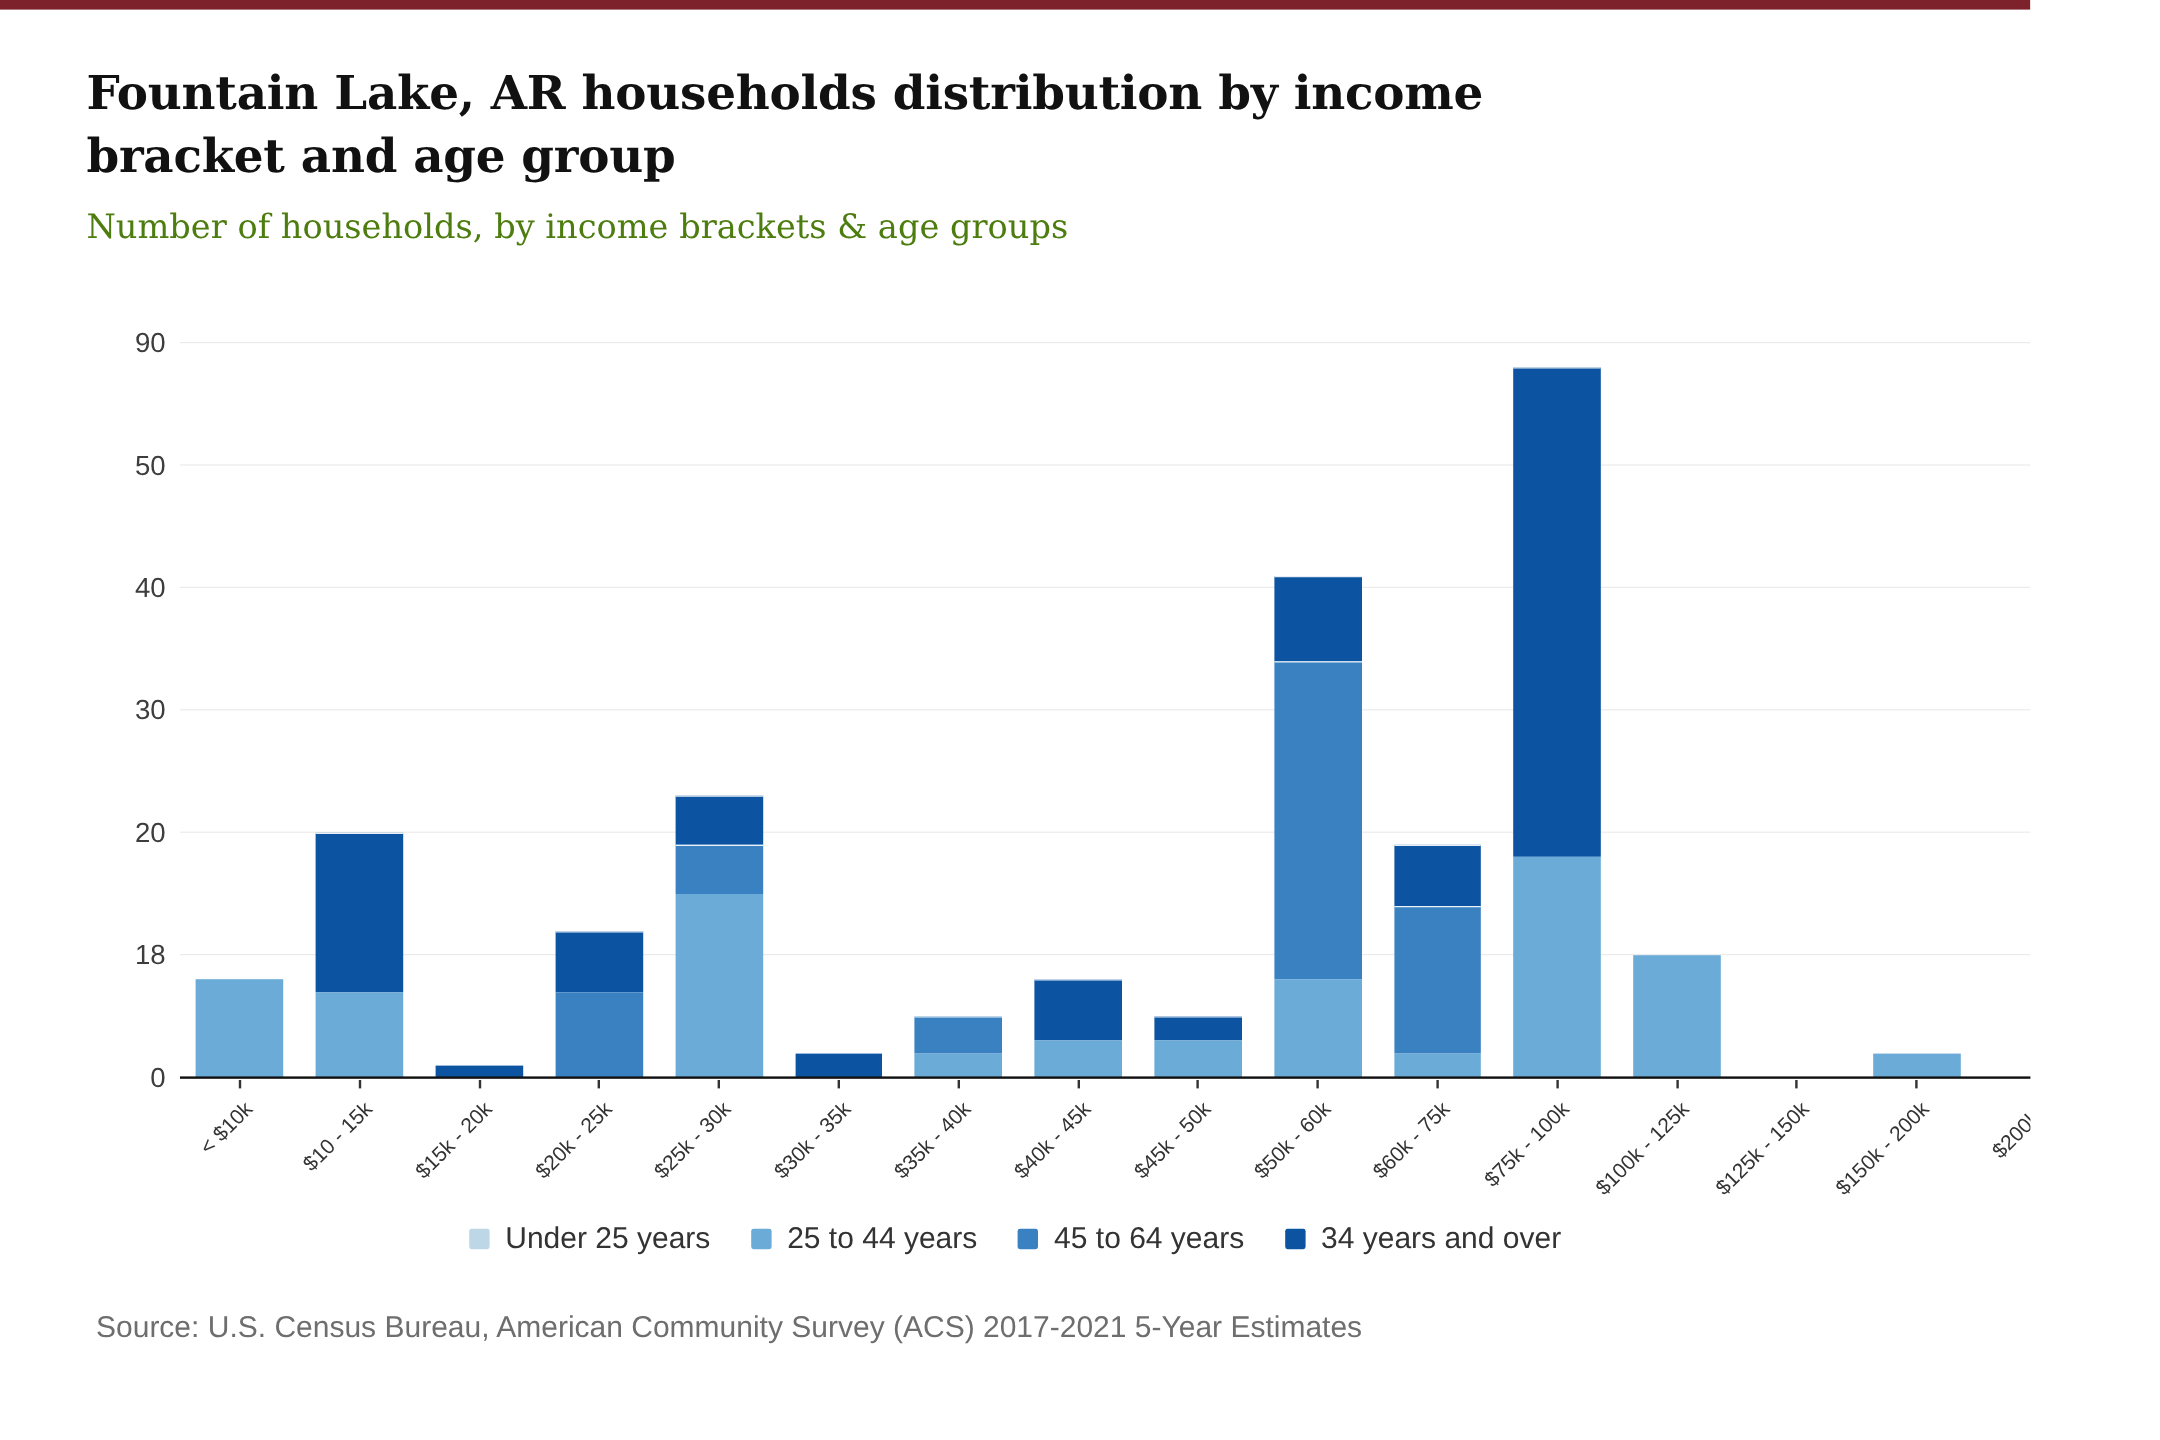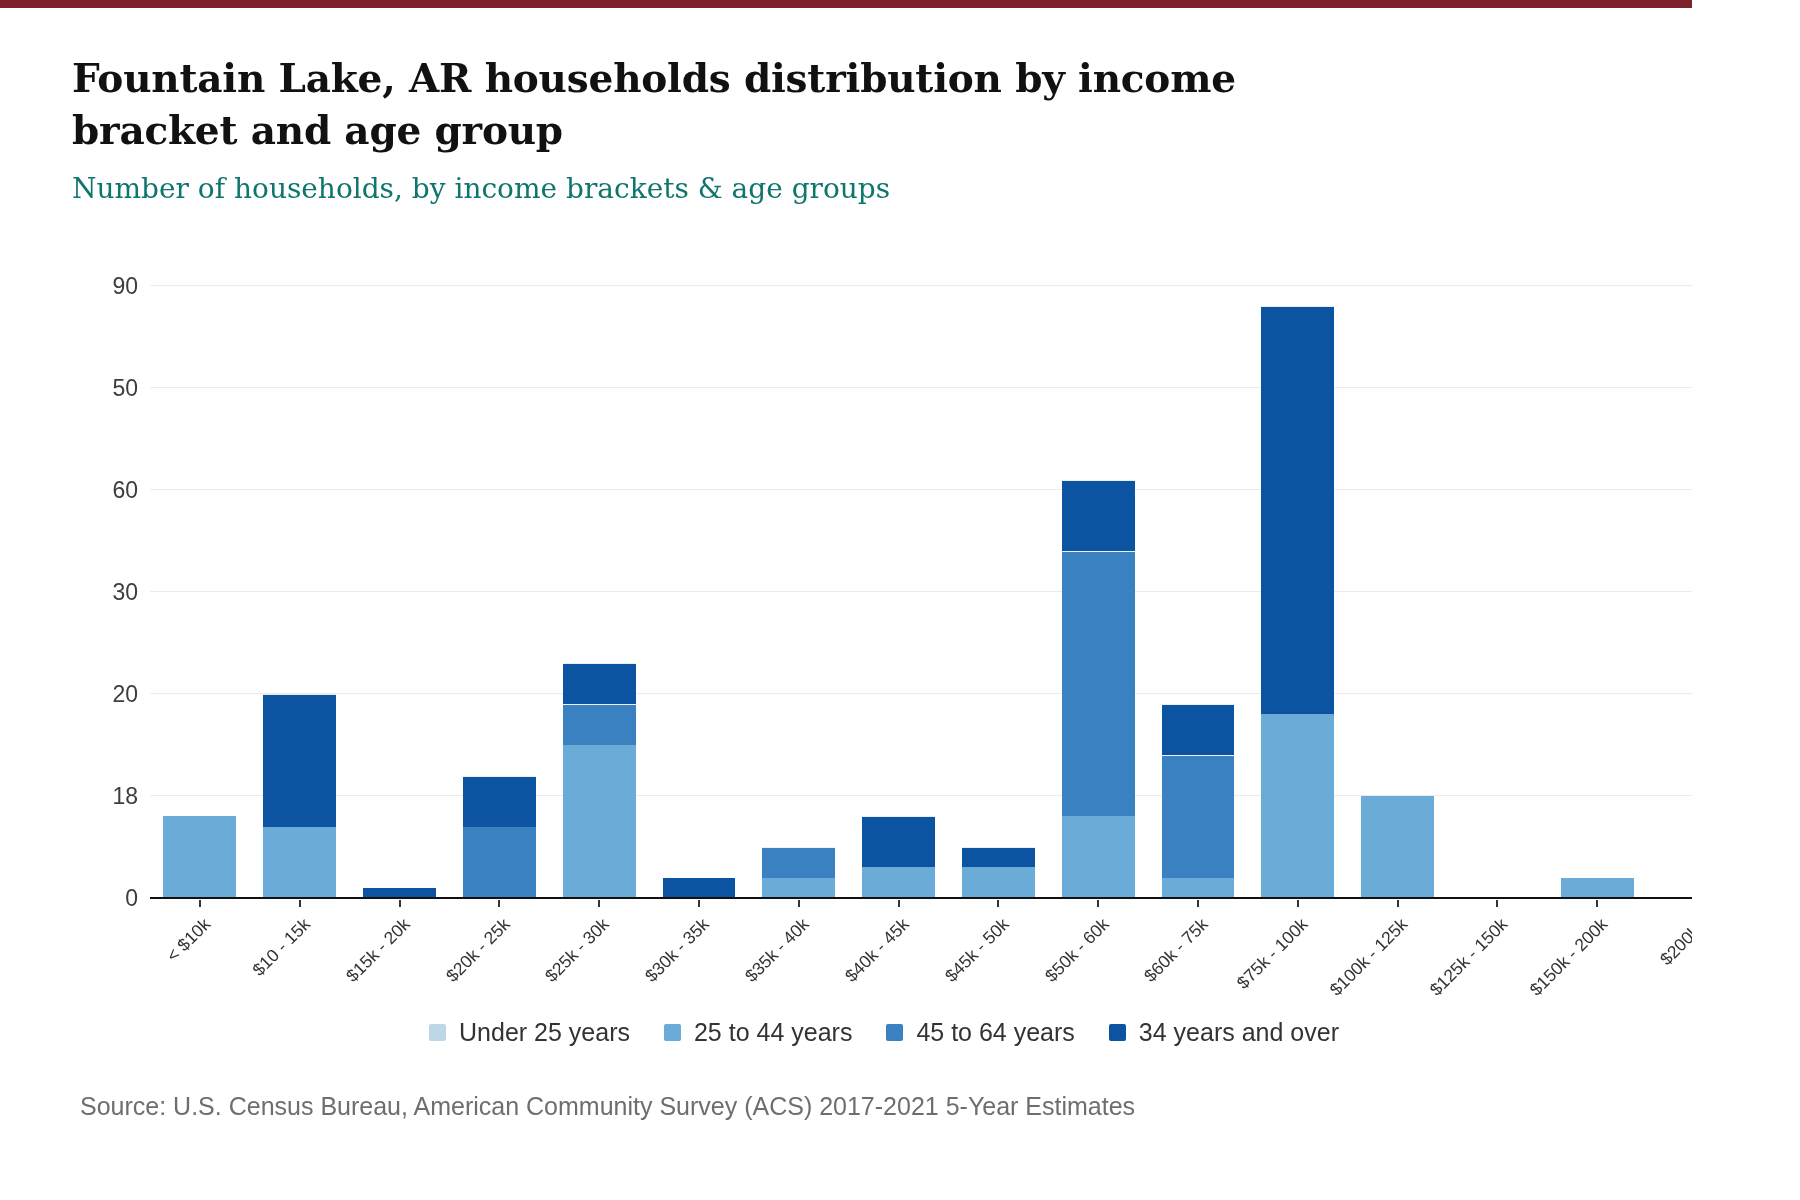--- a/index.html
+++ b/index.html
@@ -4,36 +4,36 @@
 <style>
   html,body{margin:0;padding:0;background:#fff;}
   .page{position:relative;width:1692px;height:1200px;background:#ffffff;overflow:hidden;
         font-family:"Liberation Sans",sans-serif;}
   .topbar{position:absolute;left:0;top:0;width:100%;height:8px;}
   .title{position:absolute;left:72px;top:52px;width:1330px;
          font-family:"DejaVu Serif","Liberation Serif",serif;font-weight:700;
          font-size:39px;line-height:1.34;color:#111;letter-spacing:-0.2px;}
   .subtitle{position:absolute;left:72px;top:172px;width:1400px;
          font-family:"DejaVu Serif","Liberation Serif",serif;font-weight:400;
-         font-size:28px;color:#0f766e;}
+         font-size:28px;color:#4d7c0f;}
   .chart{position:absolute;left:150px;top:286px;width:1597px;height:612px;}
   .gridline{position:absolute;left:0;width:100%;height:1px;background:#ebebeb;}
   .baseline{position:absolute;left:0;bottom:-1px;width:100%;height:2px;background:#111;z-index:5;}
   .ylabel{position:absolute;left:-64px;width:52px;text-align:right;
           font-size:23px;color:#3d3d3d;transform:translateY(-50%);}
   .cols{position:absolute;left:0;top:0;width:100%;height:100%;display:flex;align-items:flex-end;}
   .col{flex:1;height:100%;position:relative;display:flex;justify-content:center;align-items:flex-end;}
   .bar{width:73%;height:100%;display:flex;flex-direction:column-reverse;justify-content:flex-start;}
   .seg{width:100%;}
   .seg.sep{border-top:1px solid rgba(255,255,255,0.9);box-sizing:border-box;}
   .tick{position:absolute;left:50%;bottom:-9px;width:2px;height:7px;background:#333;transform:translateX(-50%);z-index:6;}
   .xlabel{position:absolute;top:calc(100% + 16px);right:50%;transform:rotate(-45deg);
           transform-origin:100% 0;white-space:nowrap;font-size:17.5px;color:#333;}
   .legend{position:absolute;left:0;top:1018px;width:100%;display:flex;justify-content:center;
-          align-items:center;gap:34px;margin-left:38px;}
+          align-items:center;gap:34px;}
   .legend-item{display:flex;align-items:center;gap:13px;cursor:default;}
   .legend-swatch{width:17px;height:17px;border-radius:2px;display:inline-block;}
   .legend-label{font-size:25px;color:#333;}
   .source{position:absolute;left:80px;top:1092px;font-size:25px;color:#6e6e6e;}
   .brand{position:absolute;right:88px;top:1064px;font-size:44px;font-weight:800;color:#000;
          letter-spacing:-1px;font-family:"Liberation Sans",sans-serif;}
 </style>
 </head>
 <body>
 
@@ -46,21 +46,21 @@
   <div class="chart" id="chart">
     <div class="baseline"></div>
   <div class="ylabel" style="top: 100%;">0</div>
       <div class="gridline" style="bottom: 16.6667%;"></div>
       <div class="ylabel" style="top: 83.3333%;">18</div>
       <div class="gridline" style="bottom: 33.3333%;"></div>
       <div class="ylabel" style="top: 66.6667%;">20</div>
       <div class="gridline" style="bottom: 50%;"></div>
       <div class="ylabel" style="top: 50%;">30</div>
       <div class="gridline" style="bottom: 66.6667%;"></div>
-      <div class="ylabel" style="top: 33.3333%;">60</div>
+      <div class="ylabel" style="top: 33.3333%;">40</div>
       <div class="gridline" style="bottom: 83.3333%;"></div>
       <div class="ylabel" style="top: 16.6667%;">50</div>
       <div class="gridline" style="bottom: 100%;"></div>
       <div class="ylabel" style="top: 0%;">90</div>
       <div class="cols">
         <div class="col">
           <div class="bar">
             <div class="seg" style="height: 13.3333%; background: rgb(106, 171, 216);"></div>
           </div>
           <div class="tick"></div>

